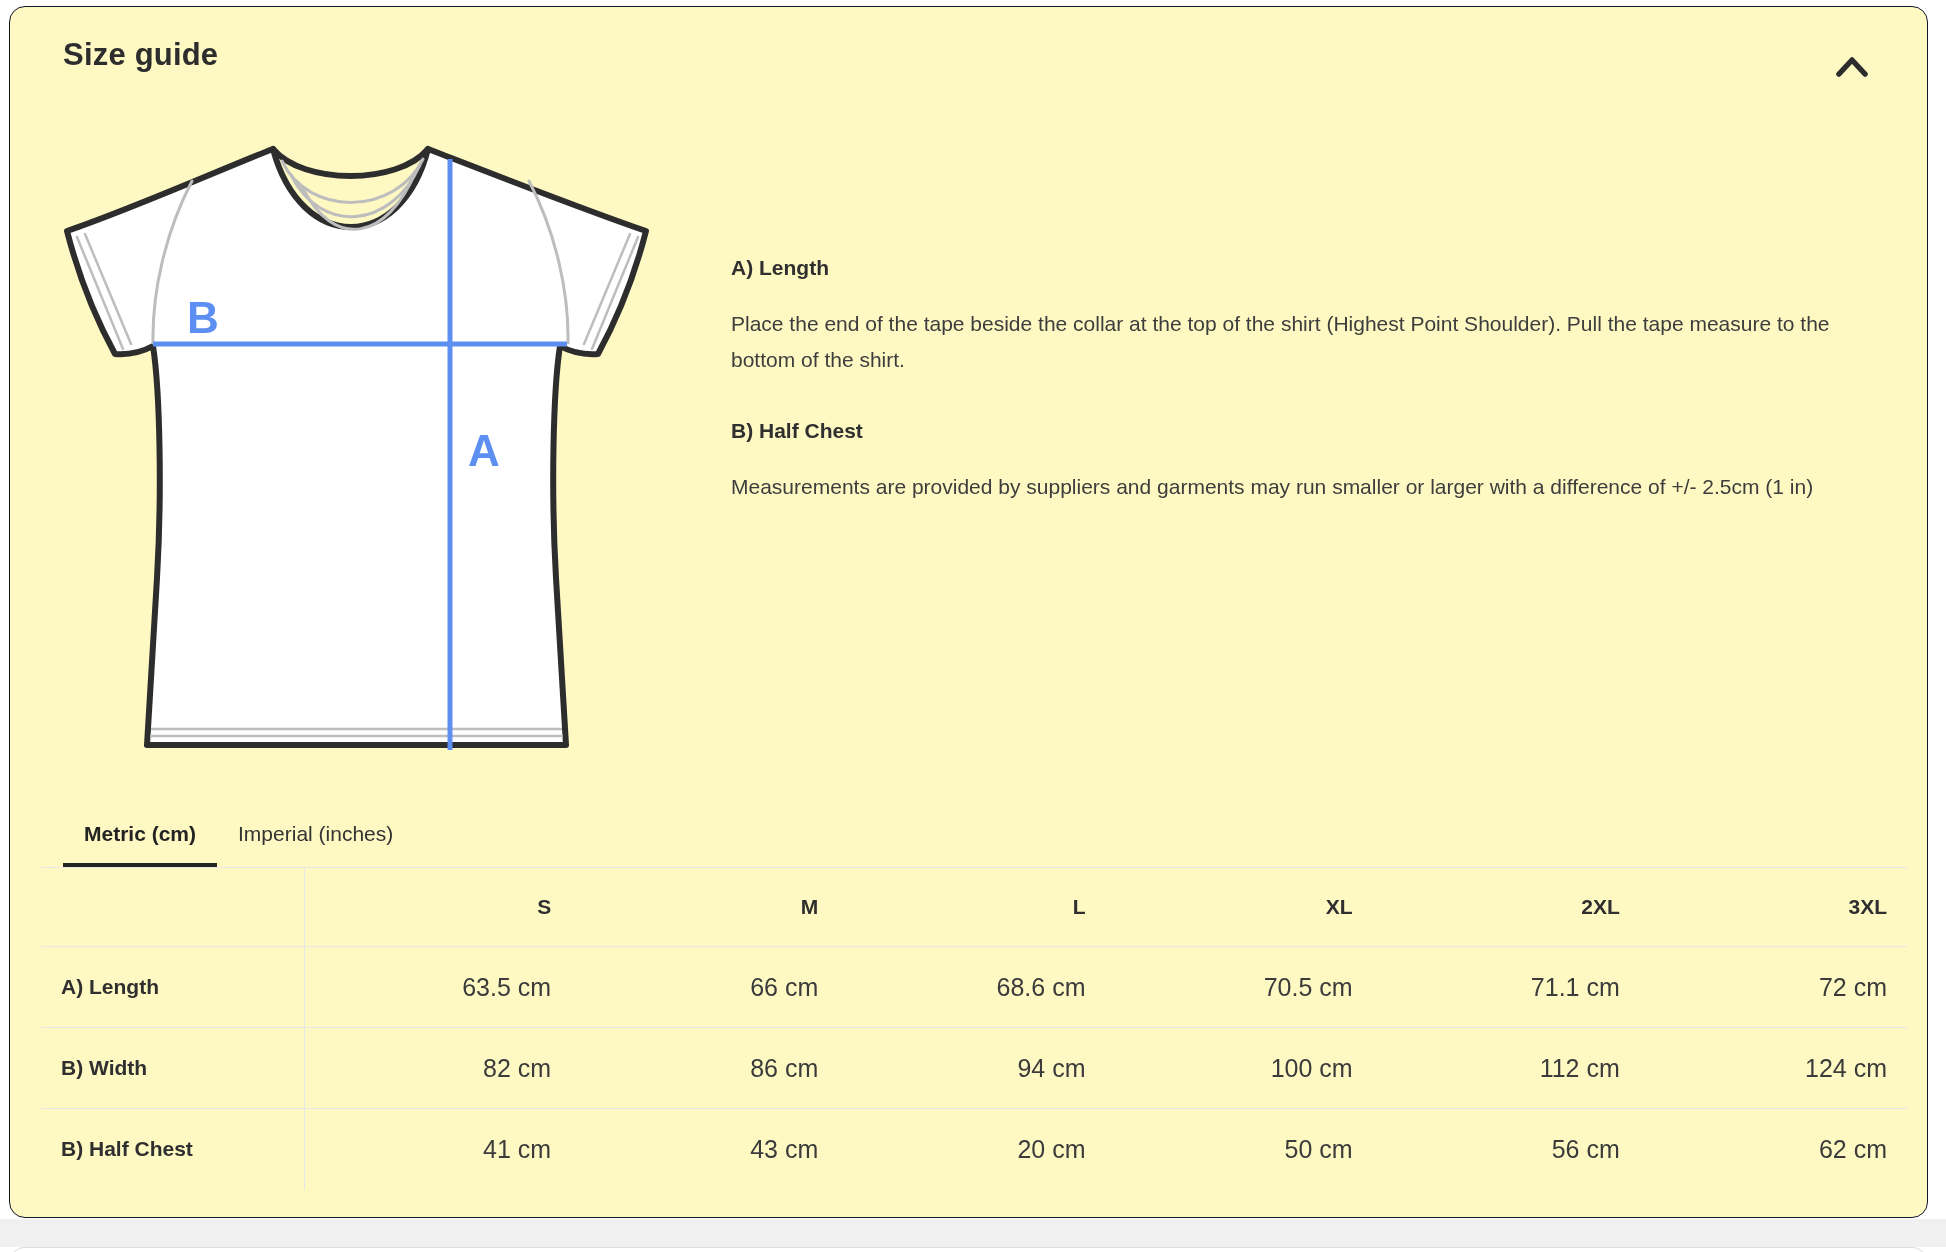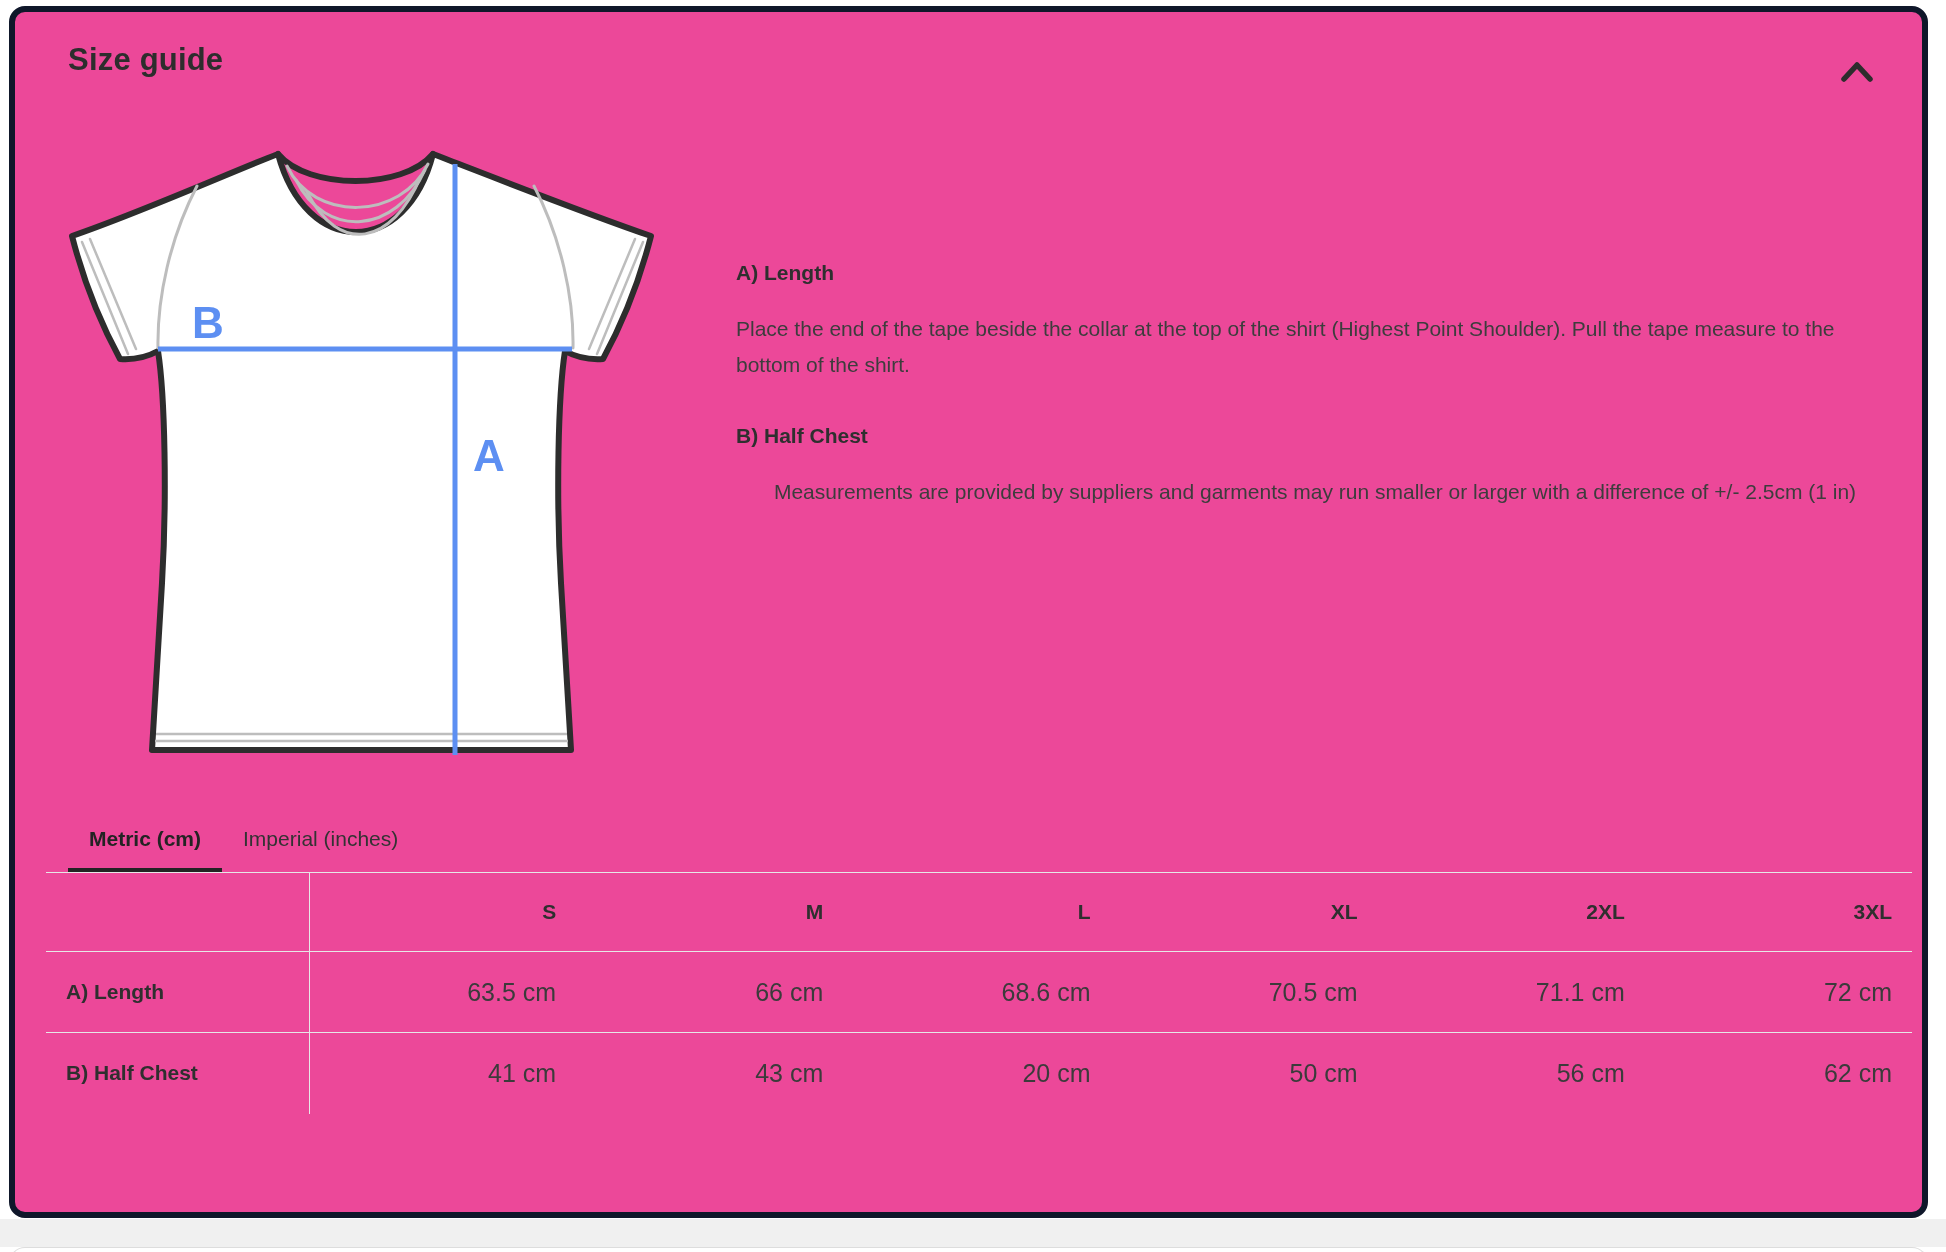--- a/index.html
+++ b/index.html
@@ -7,22 +7,22 @@
     width: 1946px; height: 1252px;
     overflow: hidden;
     background: #ffffff;
     font-family: "Liberation Sans", "DejaVu Sans", sans-serif;
     color: #3d3d3d;
   }
   .card {
     position: absolute;
     left: 9px; top: 6px;
     width: 1919px; height: 1212px;
-    background: #ec4899;
-    border: 6px solid #0f172a;
+    background: #fef9c3;
+    border: 1px solid #0f172a;
     border-radius: 16px;
   }
   .card-title {
     position: absolute;
     left: 53px; top: 30px;
     font-size: 31px;
     font-weight: 700;
     color: #2d2d2d;
     letter-spacing: 0.2px;
   }
@@ -52,21 +52,21 @@
     margin: 0 0 26px 0;
     line-height: 25px;
   }
   .instructions p {
     font-size: 21px;
     font-weight: 400;
     color: #3d3d3d;
     line-height: 36px;
     margin: 4px 0 40px 0;
   }
-  .instructions p.note { margin-bottom: 0; text-align: center; }
+  .instructions p.note { margin-bottom: 0; }
   .tabs {
     position: absolute;
     left: 53px; top: 798px;
     display: flex;
   }
   .tab {
     height: 62px;
     padding: 0 21px;
     display: flex;
     align-items: center;
@@ -222,20 +222,29 @@
       <tr>
         <th class="rowcol">A) Length</th>
         <td class="sizecell">63.5 cm</td>
         <td class="sizecell">66 cm</td>
         <td class="sizecell">68.6 cm</td>
         <td class="sizecell">70.5 cm</td>
         <td class="sizecell">71.1 cm</td>
         <td class="sizecell">72 cm</td>
       </tr>
       <tr>
+        <th class="rowcol">B) Width</th>
+        <td class="sizecell">82 cm</td>
+        <td class="sizecell">86 cm</td>
+        <td class="sizecell">94 cm</td>
+        <td class="sizecell">100 cm</td>
+        <td class="sizecell">112 cm</td>
+        <td class="sizecell">124 cm</td>
+      </tr>
+      <tr>
         <th class="rowcol">B) Half Chest</th>
         <td class="sizecell">41 cm</td>
         <td class="sizecell">43 cm</td>
         <td class="sizecell">20 cm</td>
         <td class="sizecell">50 cm</td>
         <td class="sizecell">56 cm</td>
         <td class="sizecell">62 cm</td>
       </tr>
     </tbody>
   </table>

